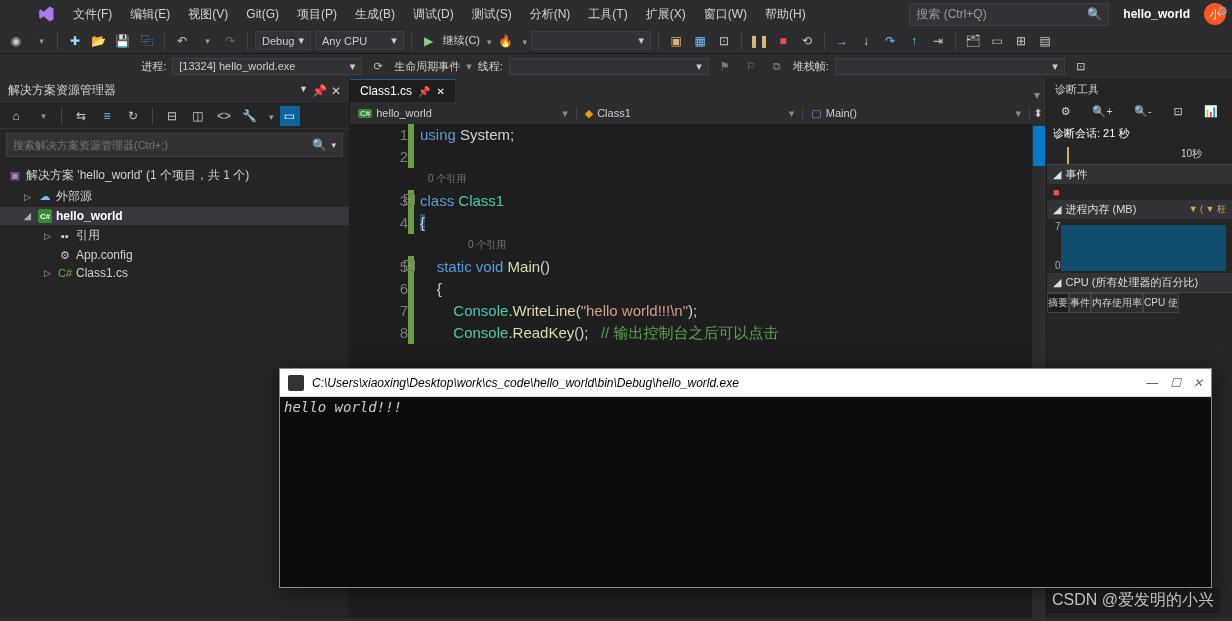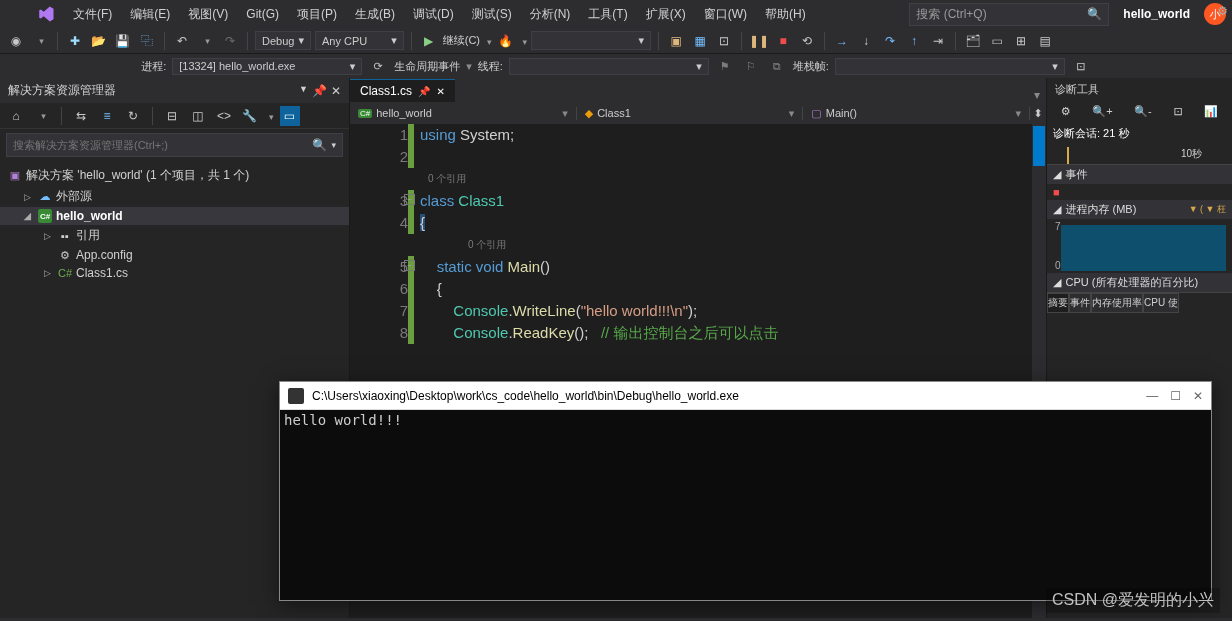--- a/index.html
+++ b/index.html
@@ -71,21 +71,21 @@
 .diag-tools { display: flex; gap: 6px; padding: 4px 6px; justify-content: space-around; }
 .diag-session { padding: 4px 6px; color: #fff; }
 .diag-section-h { background: #333337; padding: 2px 6px; color: #ddd; display: flex; align-items: center; gap: 4px; }
 .mem-chart { height: 50px; position: relative; margin: 2px 6px; }
 .mem-chart .fill { position: absolute; inset: 4px 0 0 8px; background: #0e4f6e; }
 .mem-y { position: absolute; left: 2px; top: 0; color: #aaa; font-size: 10px; }
 .diag-tabs { display: flex; border-top: 1px solid #444; }
 .diag-tab { padding: 2px 0; border: 1px solid #444; font-size: 10px; background: #2d2d30; }
 .diag-tab.active { background: #1e1e1e; }
 
-.console { position: absolute; left: 279px; top: 381px; width: 933px; height: 220px; background: #ef4444; border: 1px solid #888; box-shadow: 0 4px 20px rgba(0,0,0,0.5); }
+.console { position: absolute; left: 279px; top: 368px; width: 933px; height: 220px; background: #ef4444; border: 1px solid #888; box-shadow: 0 4px 20px rgba(0,0,0,0.5); font-style: italic; }
 .console-title { height: 28px; background: #fff; display: flex; align-items: center; padding: 0 8px; gap: 8px; color: #000; font-size: 12px; border-bottom: 1px solid #ddd; }
 .console-icon { width: 16px; height: 16px; background: #333; border-radius: 2px; }
 .console-ctrl { margin-left: auto; display: flex; gap: 12px; color: #666; }
 .console-body { background: #0c0c0c; color: #cccccc; font-family: Consolas, monospace; font-size: 14px; padding: 2px 4px; height: calc(100% - 28px); }
 
 .watermark { position: absolute; right: 12px; bottom: 8px; color: #c0c0c0; font-size: 16px; background: rgba(0,0,0,0.2); padding: 2px 6px; }
 
 .arrow-down::after { content: "▾"; font-size: 9px; margin-left: 3px; color: #999; }
 
 .gear-spin { position: absolute; right: 4px; top: 4px; color: #aaa; cursor: pointer; }

